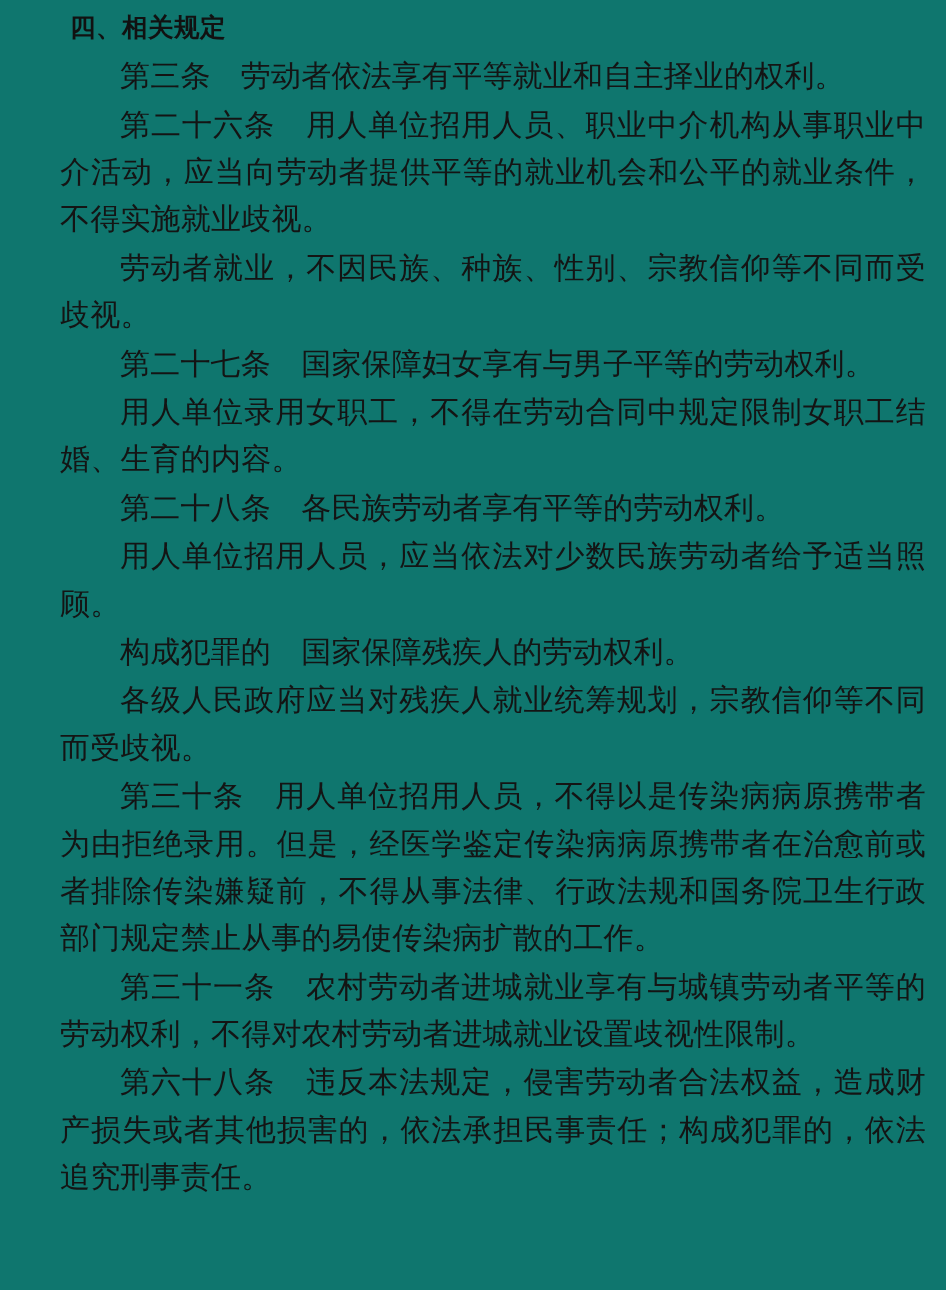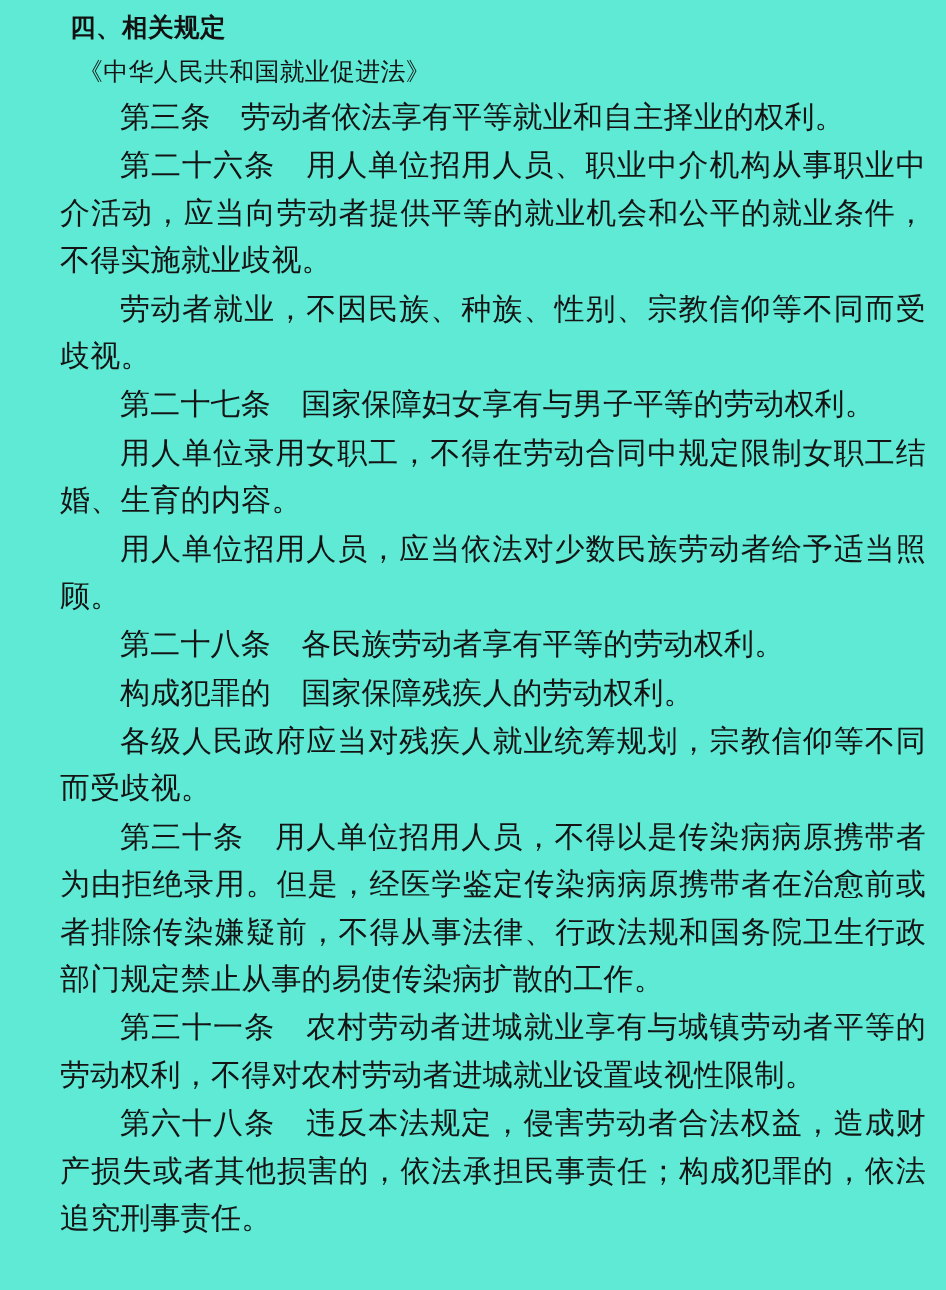--- a/index.html
+++ b/index.html
@@ -12,21 +12,21 @@
     height: 1290px;
     font-family: "Liberation Sans", sans-serif;
     color: #1a1a1a;
     overflow: hidden;
   }
   .page {
     box-sizing: border-box;
     width: 946px;
     height: 1290px;
     padding: 8px 20px 0 60px;
-    background: #5eead4;
+    background: #0f766e;
   }
   .doc-heading {
     font-size: 25.5px;
     font-weight: bold;
     letter-spacing: 0.5px;
     line-height: 1.5;
     margin: 0 0 6px 10px;
     color: #111111;
   }
   .law-title {
@@ -50,28 +50,27 @@
     margin-bottom: 4px;
   }
 </style>
 </head>
 <body>
 
 <div class="page">
 
   <h1 class="doc-heading">四、相关规定</h1>
 
-  <p class="law-title">《中华人民共和国就业促进法》</p>
 
   <p class="para">第三条　劳动者依法享有平等就业和自主择业的权利。</p>
   <p class="para">第二十六条　用人单位招用人员、职业中介机构从事职业中介活动，应当向劳动者提供平等的就业机会和公平的就业条件，不得实施就业歧视。</p>
   <p class="para">劳动者就业，不因民族、种族、性别、宗教信仰等不同而受歧视。</p>
   <p class="para">第二十七条　国家保障妇女享有与男子平等的劳动权利。</p>
   <p class="para">用人单位录用女职工，不得在劳动合同中规定限制女职工结婚、生育的内容。</p>
+  <p class="para">第二十八条　各民族劳动者享有平等的劳动权利。</p>
   <p class="para">用人单位招用人员，应当依法对少数民族劳动者给予适当照顾。</p>
-  <p class="para">第二十八条　各民族劳动者享有平等的劳动权利。</p>
   <p class="para">构成犯罪的　国家保障残疾人的劳动权利。</p>
   <p class="para">各级人民政府应当对残疾人就业统筹规划，宗教信仰等不同而受歧视。</p>
   <p class="para">第三十条　用人单位招用人员，不得以是传染病病原携带者为由拒绝录用。但是，经医学鉴定传染病病原携带者在治愈前或者排除传染嫌疑前，不得从事法律、行政法规和国务院卫生行政部门规定禁止从事的易使传染病扩散的工作。</p>
   <p class="para">第三十一条　农村劳动者进城就业享有与城镇劳动者平等的劳动权利，不得对农村劳动者进城就业设置歧视性限制。</p>
   <p class="para tight">第六十八条　违反本法规定，侵害劳动者合法权益，造成财产损失或者其他损害的，依法承担民事责任；构成犯罪的，依法追究刑事责任。</p>
 
 </div>
 
 </body></html>

